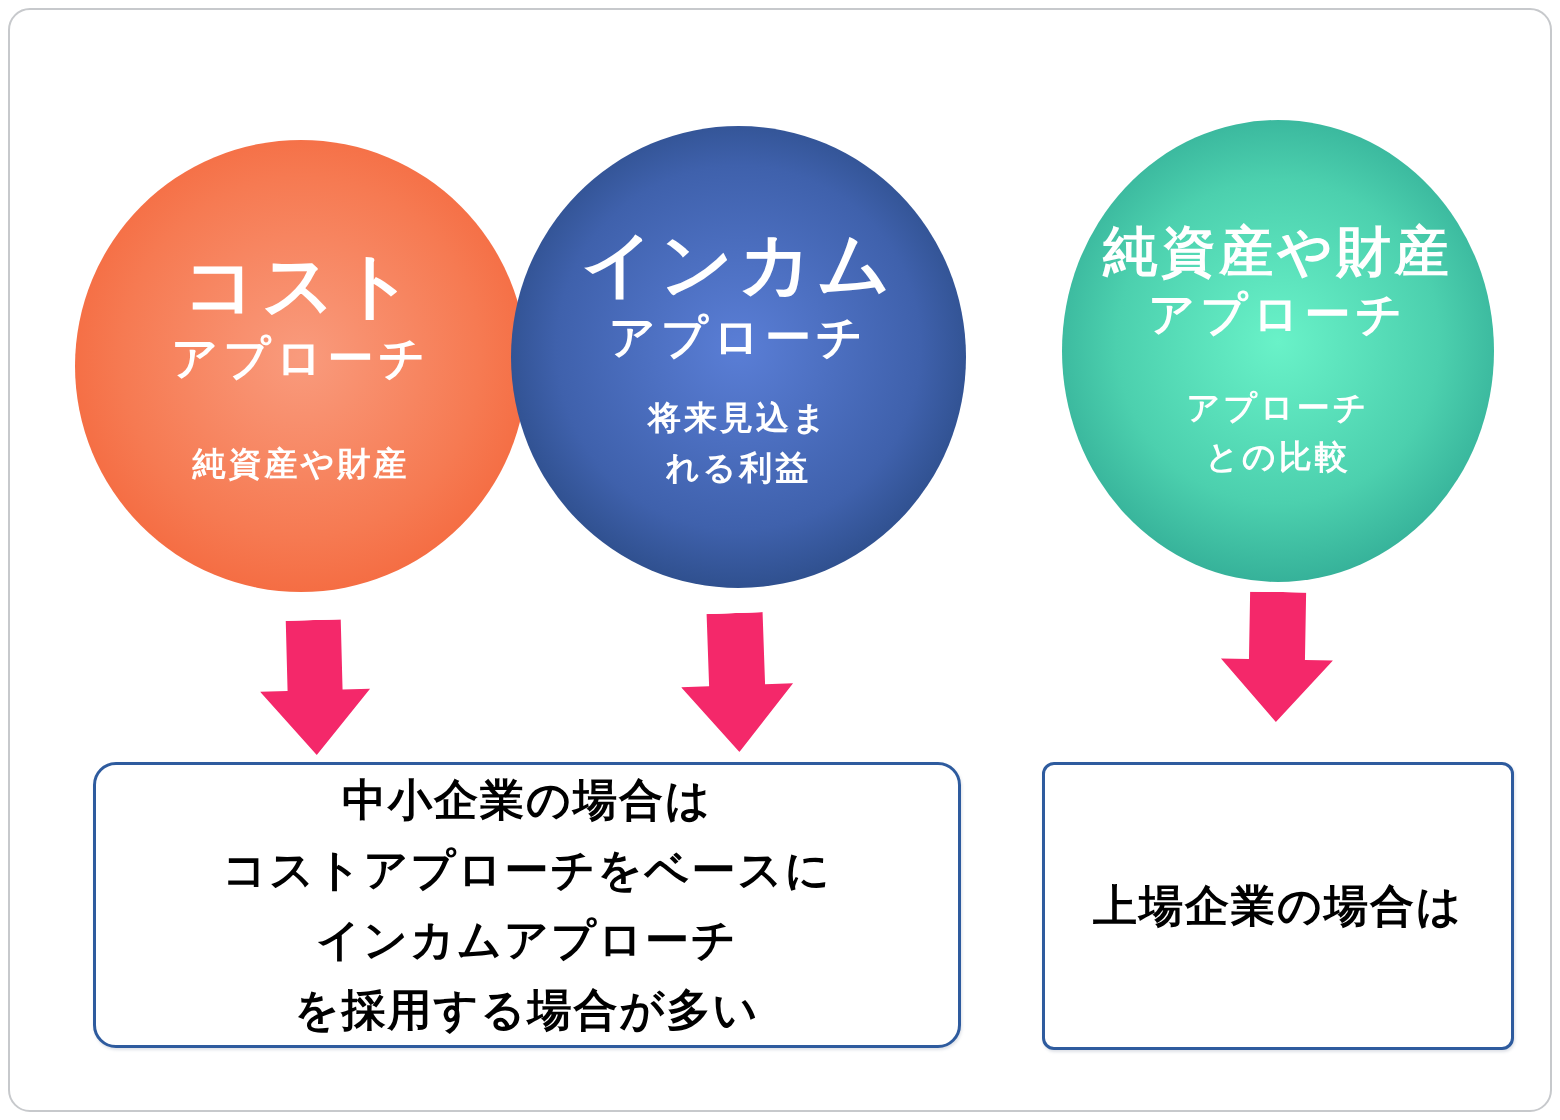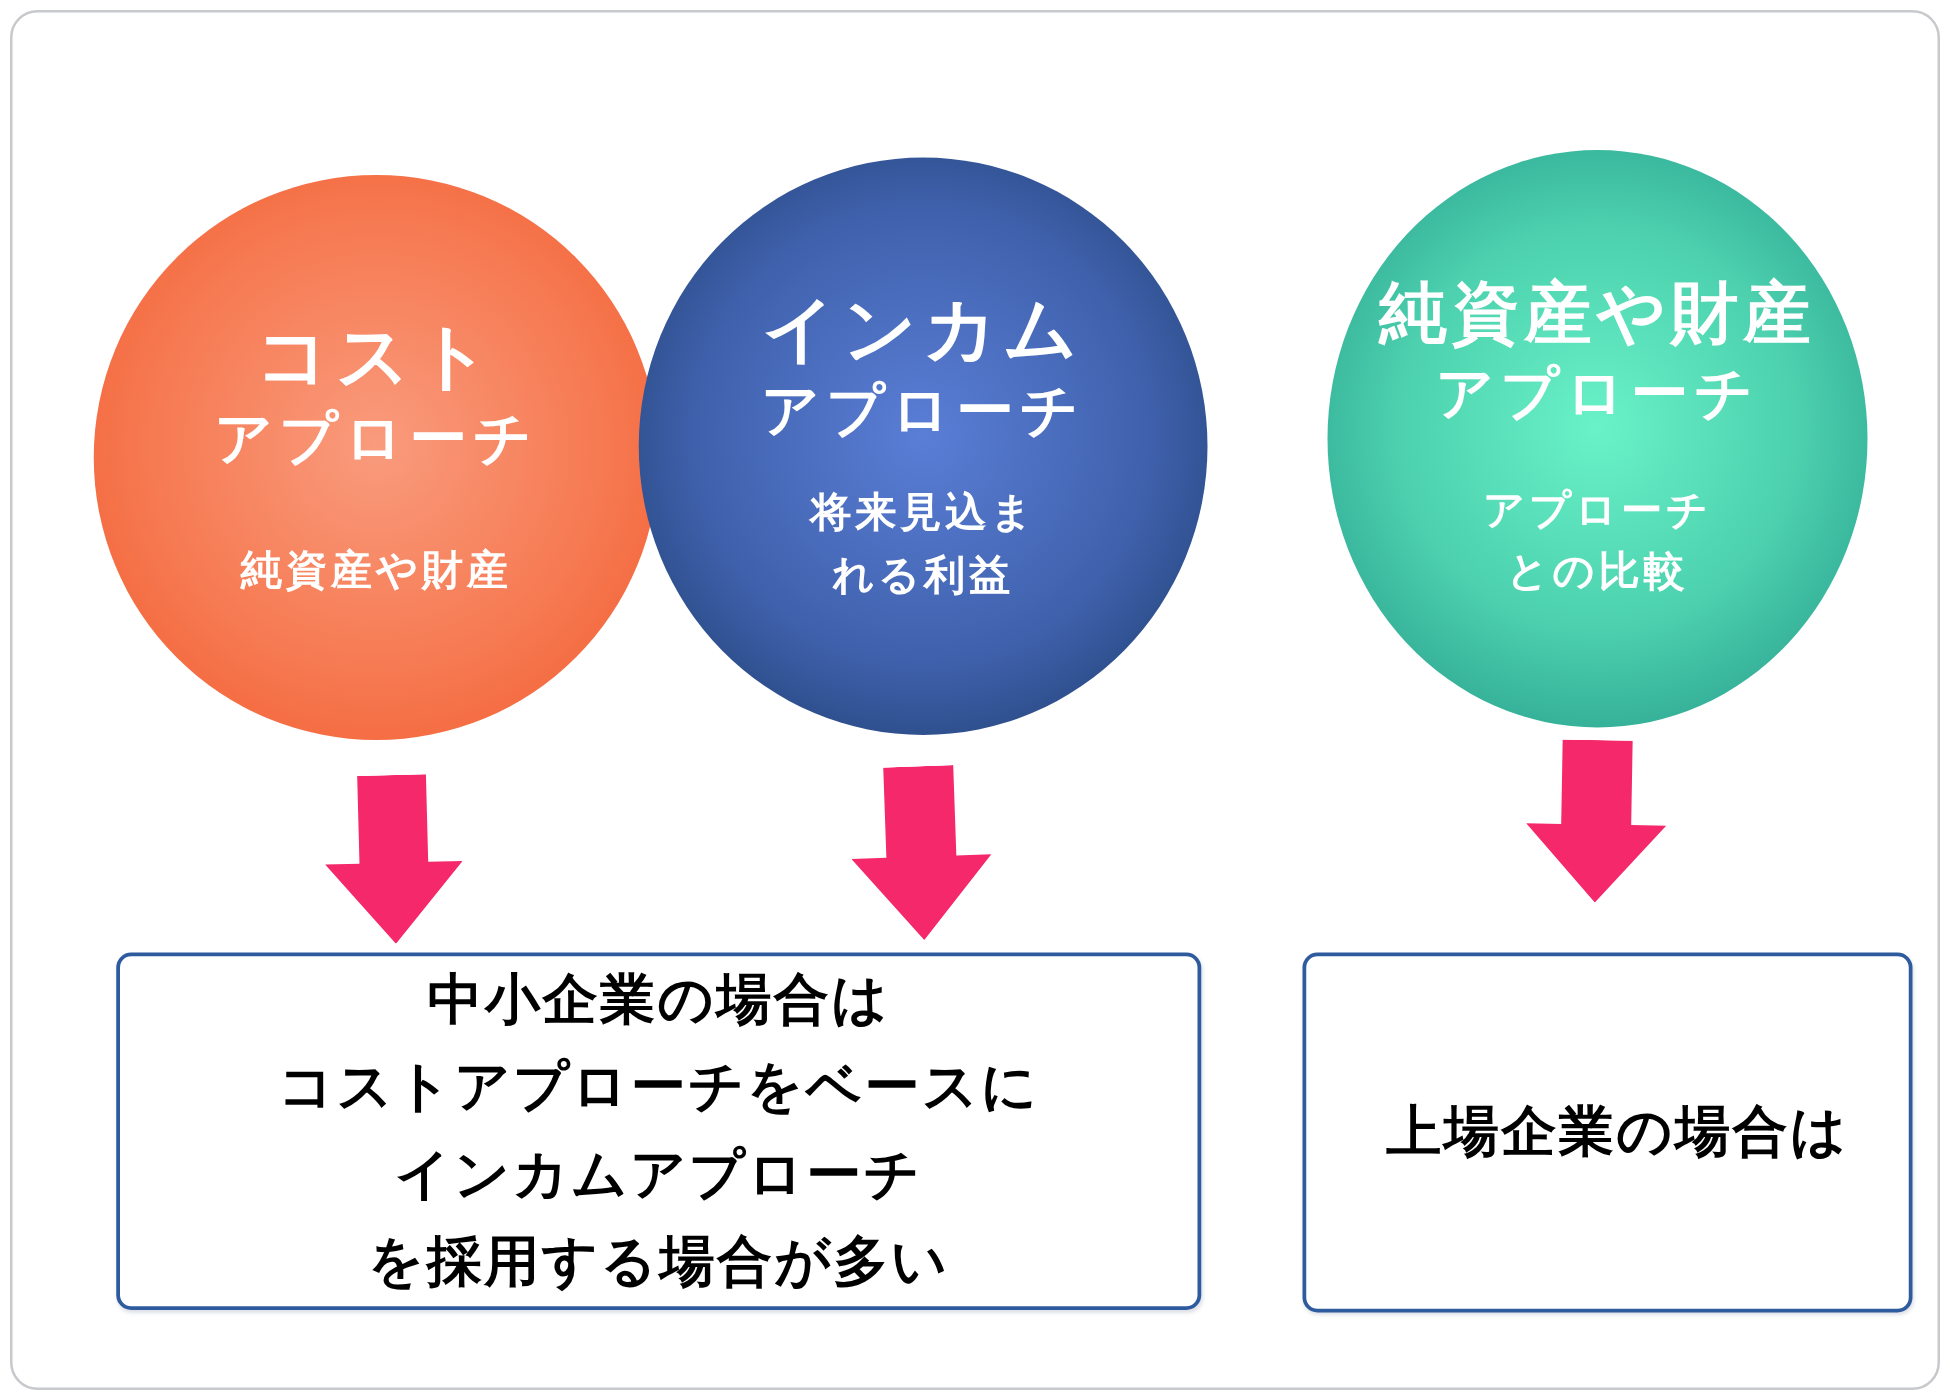--- a/index.html
+++ b/index.html
@@ -27,21 +27,21 @@
   .circle-income{
     left:511px;top:126px;width:455px;height:462px;
     background:radial-gradient(circle at 50% 48%,#5a7ed6 0%,#3f61ac 55%,#27477f 82%,#1c3f76 100%);
     z-index:2;
   }
   .circle-market{
     left:1062px;top:120px;width:432px;height:462px;
     background:radial-gradient(circle at 50% 48%,#69f2c8 0%,#4cd0ae 50%,#2fa893 82%,#20897f 100%);
     z-index:1;
   }
-  .c-title{font-size:58px;line-height:1.18;letter-spacing:5px;}
+  .c-title{font-size:72px;line-height:1.18;letter-spacing:5px;}
   .circle-market .c-title{font-size:54px;letter-spacing:4px;}
   .c-sub{font-size:46px;line-height:1.32;letter-spacing:5px;}
   .c-desc{font-size:33px;line-height:1.5;letter-spacing:3px;}
   .circle-cost .c-desc{margin-top:50px;}
   .circle-income .c-desc{margin-top:26px;}
   .circle-market .c-desc{margin-top:38px;}
   
   .arrow{
     position:absolute;background:#f4286a;
     clip-path:polygon(25% 0,75% 0,75% 52%,100% 52%,50% 100%,0 52%,25% 52%);
@@ -51,22 +51,22 @@
   .arrow-3{left:1221px;top:592px;width:112px;height:130px;transform:rotate(1deg);}
   
   .note-box{
     position:absolute;background:#ffffff;
     border:3px solid #2e5b9e;border-radius:12px;
     box-shadow:1px 2px 3px rgba(70,90,120,0.18);
     display:flex;flex-direction:column;align-items:center;justify-content:center;
     text-align:center;color:#000000;font-weight:700;
     font-size:44px;line-height:70px;letter-spacing:2px;
   }
-  .note-left{left:93px;top:762px;width:862px;height:280px;}
-  .note-right{left:1042px;top:762px;width:466px;height:282px;padding-left:16px;}
+  .note-left{left:93px;top:762px;width:862px;height:280px;border-radius:23px;}
+  .note-right{left:1042px;top:762px;width:466px;height:282px;}
 </style>
 </head>
 <body>
 
 <div class="canvas">
   <div class="frame"></div>
 
   <div class="circle circle-cost">
     <div class="c-title">コスト</div>
     <div class="c-sub">アプローチ</div>

